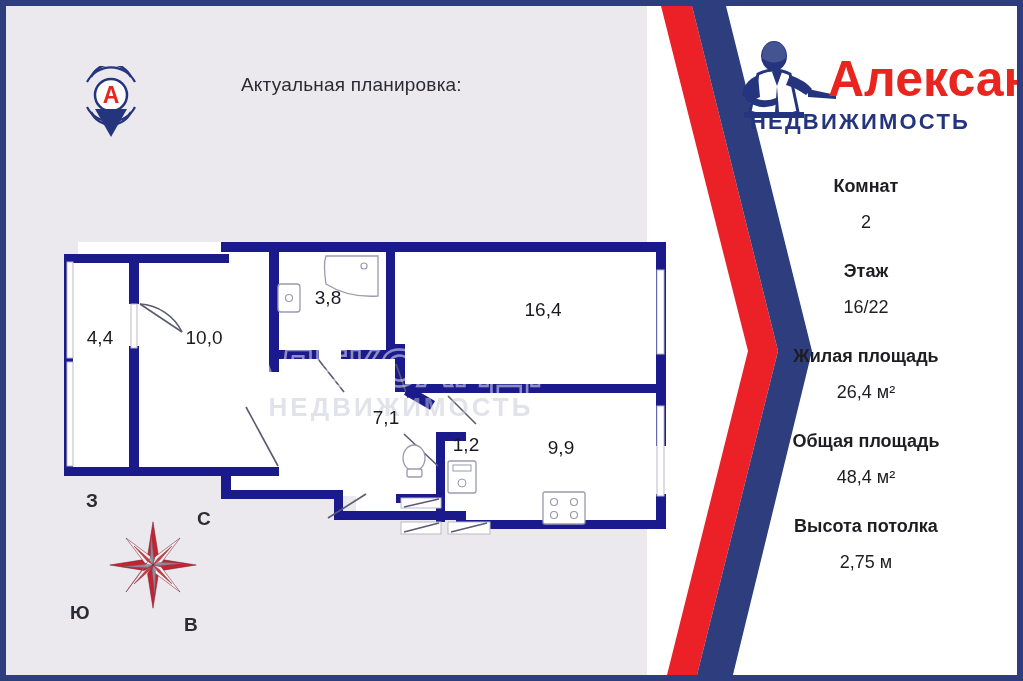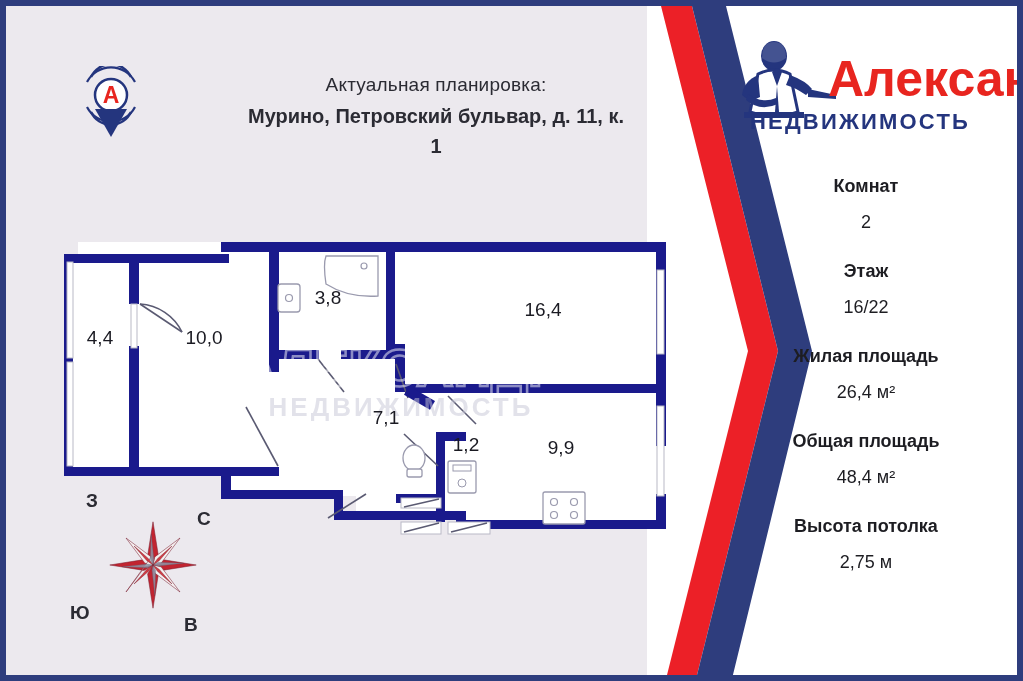--- a/index.html
+++ b/index.html
@@ -17,21 +17,21 @@
   
   #right-panel{
     position:absolute;top:0;right:0;width:370px;height:681px;
     background:#ffffff;
   }
   .chev{position:absolute;top:0;left:0;width:1023px;height:681px;pointer-events:none;}
 
   
   #header{position:absolute;left:70px;top:52px;width:560px;height:96px;}
   #pin-icon{position:absolute;left:8px;top:8px;width:54px;height:74px;}
-  #header-text{position:absolute;left:165px;top:14px;width:390px;text-align:center;color:#2b2b33;}
+  #header-text{position:absolute;left:165px;top:14px;width:390px;text-align:left;color:#2b2b33;}
   #hdr-line1{font-size:19px;letter-spacing:.2px;line-height:26px;}
   #hdr-line2{font-size:20px;font-weight:bold;line-height:30px;margin-top:3px;}
 
   
   #logo{position:absolute;left:722px;top:28px;width:290px;height:118px;}
 
   
   #specs{position:absolute;left:700px;top:168px;width:320px;text-align:center;color:#1d1d22;}
   .spec-label{font-size:18px;font-weight:bold;line-height:24px;}
   .spec-value{font-size:18px;line-height:24px;margin-top:12px;}
@@ -67,21 +67,20 @@
       <path d="M7 11 A22 22 0 0 1 47 11" stroke="#24357e" stroke-width="2.4" fill="none"></path>
       <path d="M3 16 A27 27 0 0 1 51 16" stroke="#24357e" stroke-width="2.2" fill="none"></path>
       <path d="M7 46 A22 22 0 0 0 47 46" stroke="#24357e" stroke-width="2.4" fill="none"></path>
       <path d="M3 41 A27 27 0 0 0 51 41" stroke="#24357e" stroke-width="2.2" fill="none"></path>
       <circle cx="27" cy="29" r="16" fill="#ffffff" stroke="#24357e" stroke-width="2.5"></circle>
       <text x="27" y="37" text-anchor="middle" font-family="Liberation Sans, sans-serif" font-size="23" font-weight="bold" fill="#e8251f">А</text>
       <path d="M11 43 L43 43 L27 71 Z" fill="#24357e"></path>
     </svg>
     <div id="header-text">
       <div id="hdr-line1">Актуальная планировка:</div>
-      <div id="hdr-line2">Мурино, Петровский бульвар, д. 11, к. 1</div>
     </div>
   </div>
 
   <svg id="logo" viewBox="0 0 290 118">
     <g>
       <ellipse cx="46" cy="22" rx="13" ry="15" fill="#24357e"></ellipse>
       <path d="M34 24 q12 9 24 0 q0 -16 -12 -16 q-12 0 -12 16 Z" fill="#ffffff" opacity="0.15"></path>
       <path d="M30 40 q16 -8 32 0 l8 38 q-24 8 -48 0 Z" fill="#ffffff" stroke="#24357e" stroke-width="3"></path>
       <path d="M44 38 l5 14 l5 -14 l-5 -4 Z" fill="#24357e"></path>
       <path d="M49 52 l2 26 l-4 0 Z" fill="#24357e"></path>

